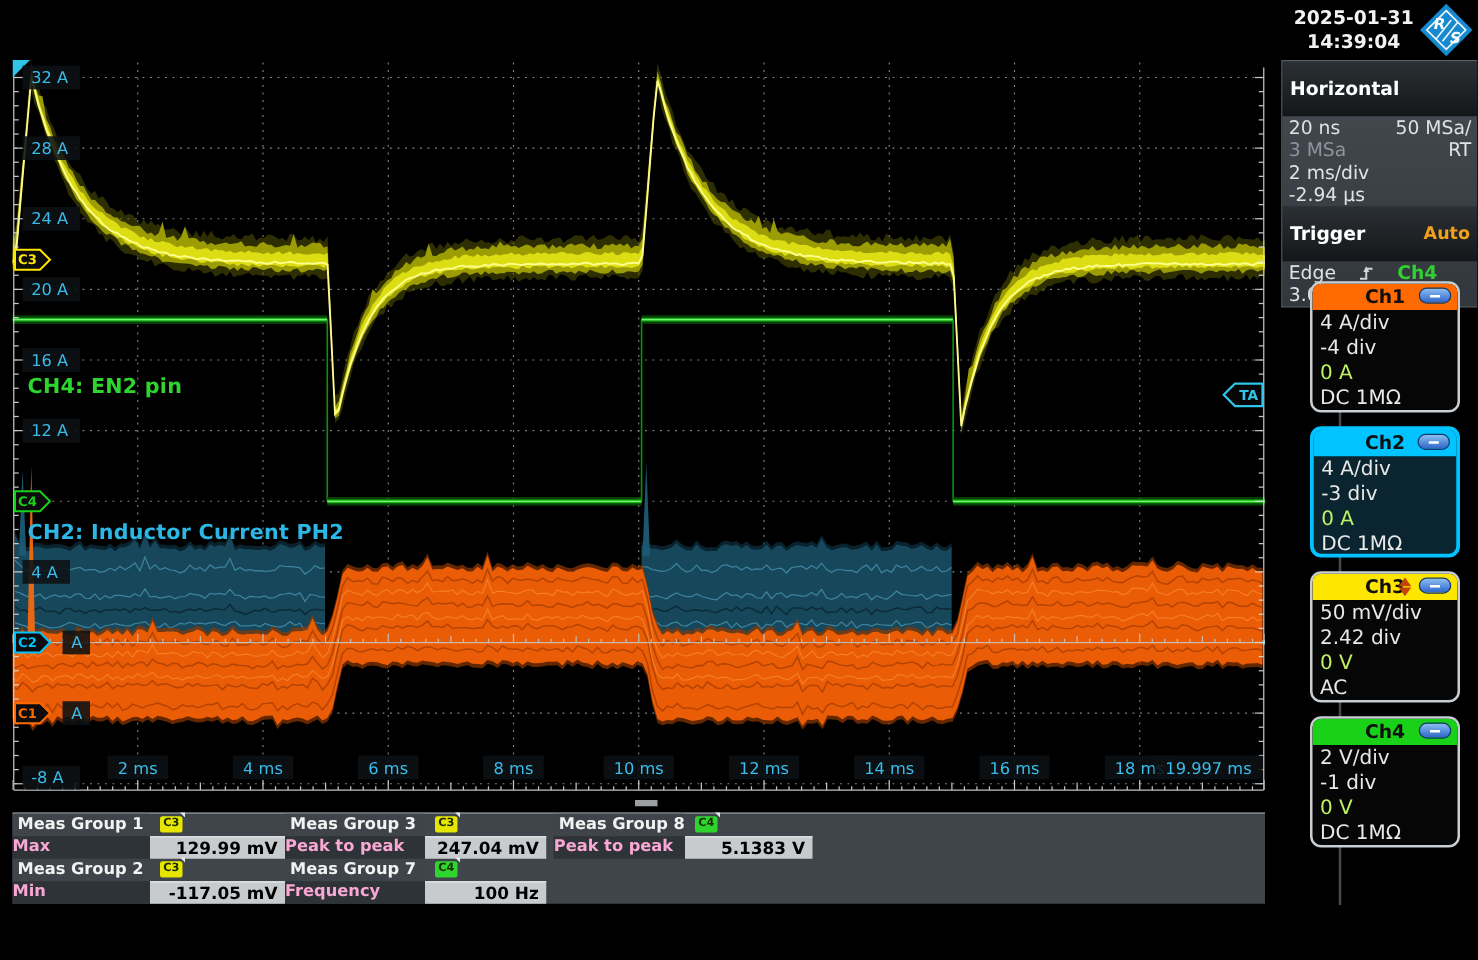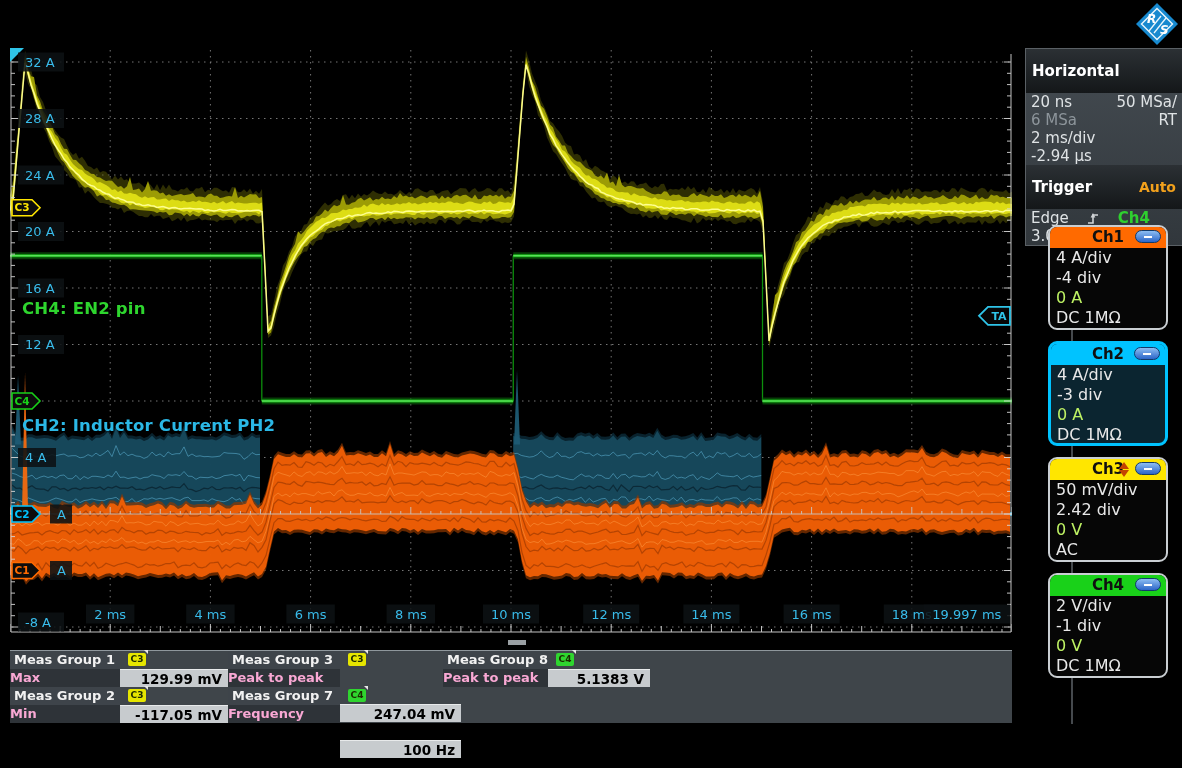--- a/index.html
+++ b/index.html
@@ -54,28 +54,32 @@
   .mname{background:#3e444a;color:#f2f2f2;font-weight:bold;padding-left:4px;}
   .mlabel{background:#2e3338;color:#f9a8d4;font-weight:bold;padding-left:0;}
   .mvalue{background:#c7cbce;color:#000;font-weight:bold;text-align:right;padding-right:6px;
           border-top:1px solid #e8eaeb;font-size:13.5px;}
   .badge{position:absolute;width:18px;height:13px;line-height:13px;border-radius:2px;color:#1c2a00;
          font-size:9px;font-weight:bold;text-align:center;}
   .badge::after{content:"";position:absolute;right:-2px;top:-3px;width:0;height:0;
          border-left:4px solid transparent;border-bottom:4px solid transparent;border-top:4px solid #e8e8e8;}
   .r0{top:0;} .r1{top:18px;} .r2{top:36px;} .r3{top:54px;}
   .c0n{left:0;width:110px;} .c0v{left:110px;width:108px;}
-  .c1n{left:218px;width:112px;} .c1v{left:330px;width:121px;margin-top:35px;}
+  .c1n{left:218px;width:112px;} .c1v{left:330px;width:97px;}
   .c2n{left:433px;width:105px;} .c2v{left:538px;width:102px;}
 </style>
 </head>
 <body>
 
 <div class="screen">
 
+  <div class="datetime">
+    <div>2025-01-31</div>
+    <div>14:39:04</div>
+  </div>
   <div class="logo">
     <svg width="46" height="46" viewBox="0 0 46 46">
       <polygon points="23,2 44,23 23,44 2,23" fill="#1789cf"></polygon>
       <polygon points="23,7.5 38.5,23 23,38.5 7.5,23" fill="none" stroke="#eaf6fc" stroke-width="1.4"></polygon>
       <line x1="15" y1="30" x2="27" y2="15" stroke="#eaf6fc" stroke-width="1.3"></line>
       <line x1="20" y1="32" x2="32" y2="17" stroke="#eaf6fc" stroke-width="1.3"></line>
       <text x="13" y="22" fill="#fff" font-size="12" font-weight="bold" font-style="italic" font-family="DejaVu Sans, sans-serif">R</text>
       <text x="26" y="33" fill="#fff" font-size="12" font-weight="bold" font-style="italic" font-family="DejaVu Sans, sans-serif">S</text>
     </svg>
   </div>
@@ -543,21 +547,21 @@
 
   <div class="hpanel">
     <div class="phead">
       <span>Horizontal</span>
     </div>
     <div class="prow">
       <span>20 ns</span>
       <span>50 MSa/</span>
     </div>
     <div class="prow">
-      <span class="dim">6 MSa</span>
+      <span class="dim">3 MSa</span>
       <span>RT</span>
     </div>
     <div class="prow">
       <span>2 ms/div</span>
     </div>
     <div class="prow">
       <span>-2.94 µs</span>
     </div>
     <div class="phead">
       <span>Trigger</span>

